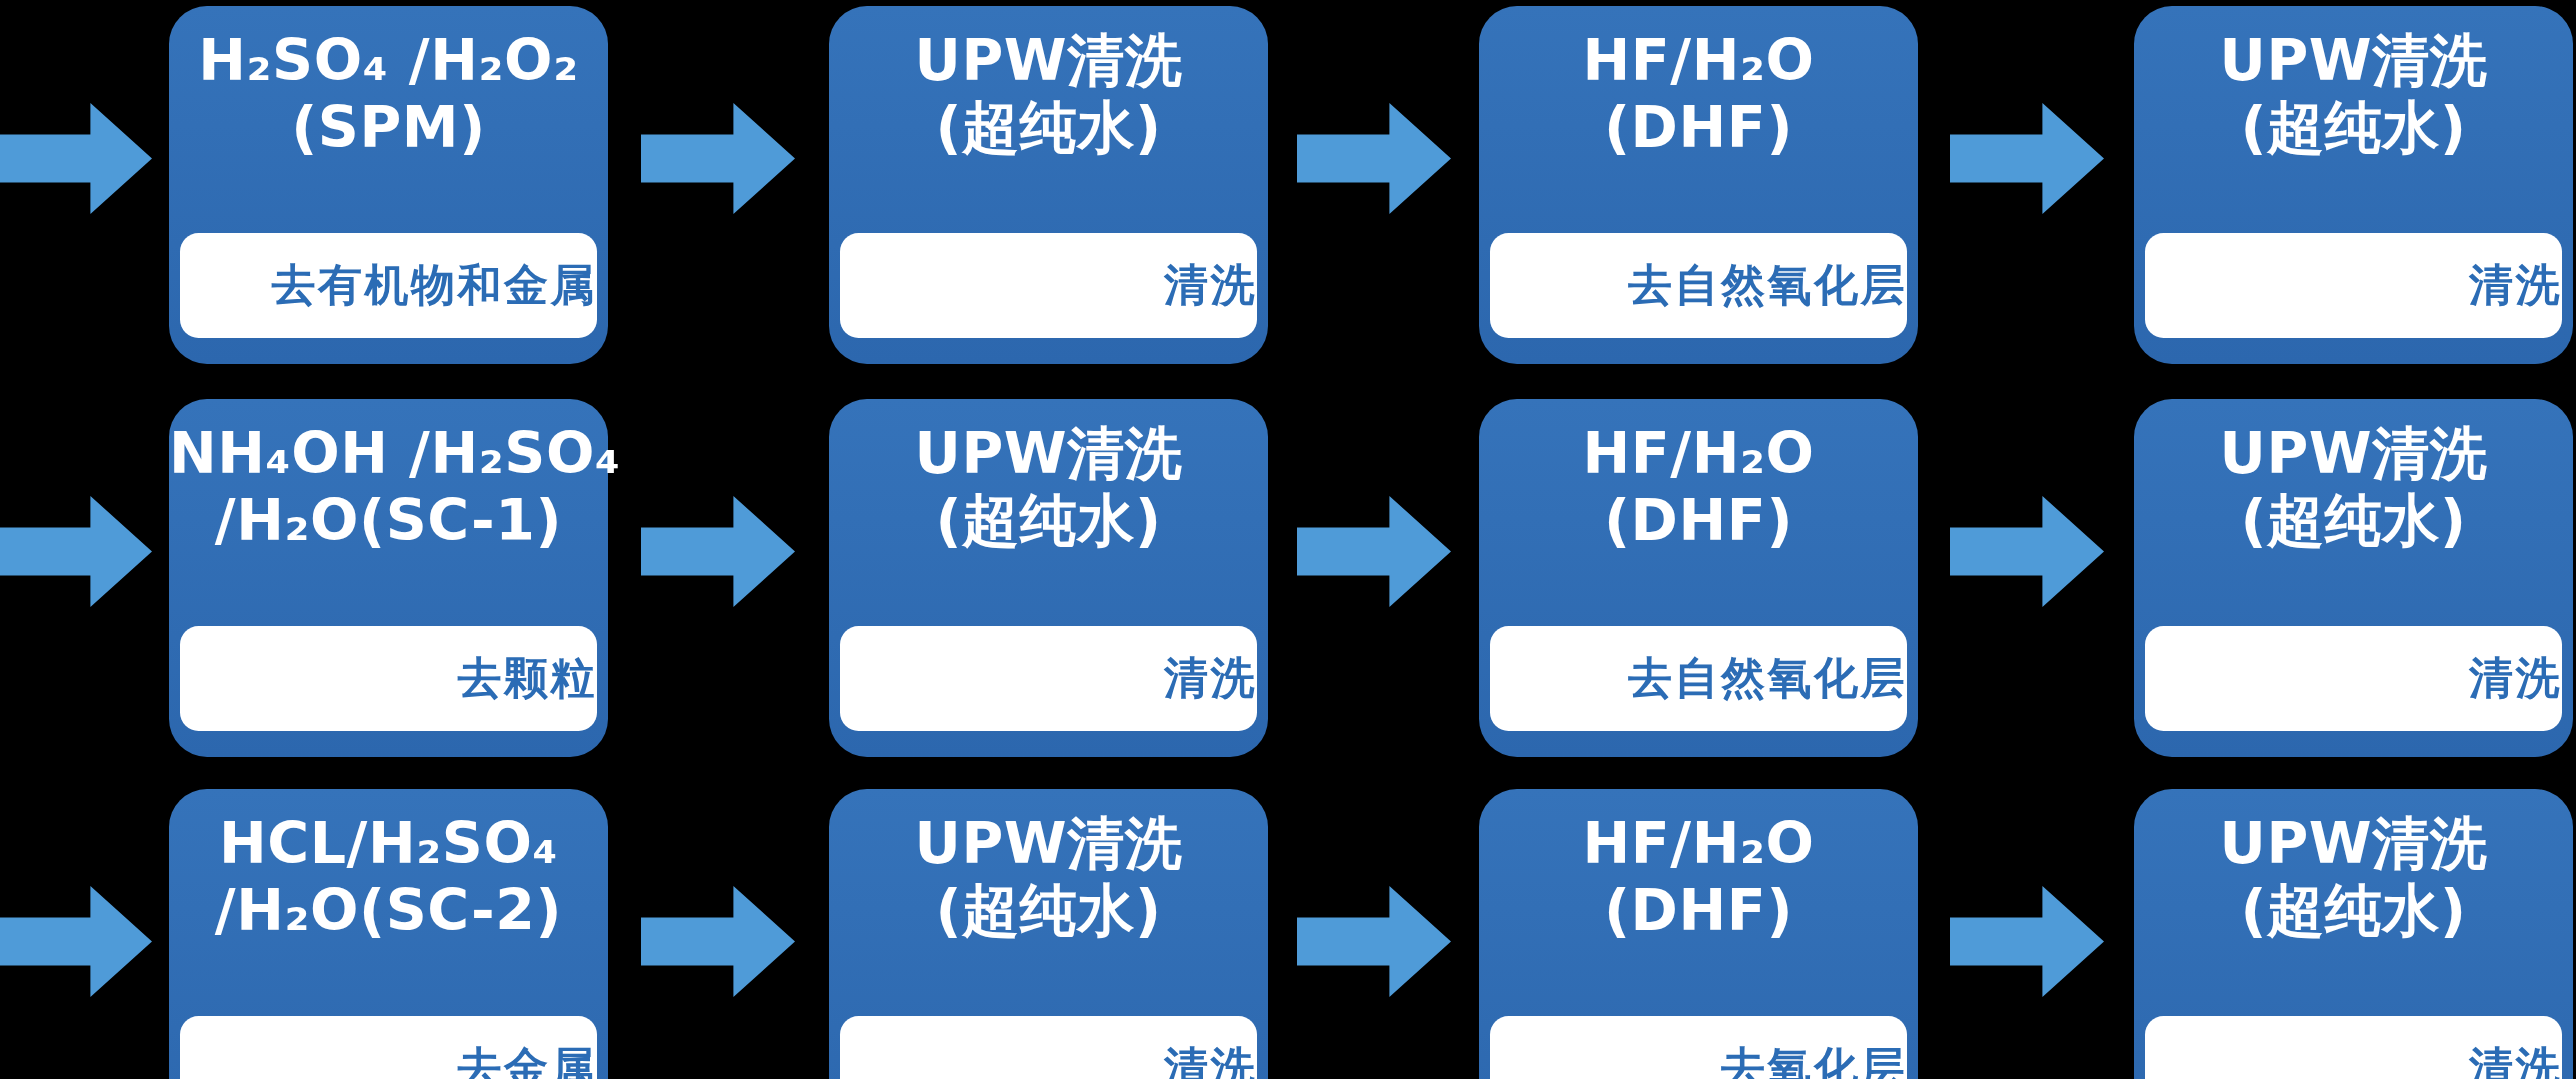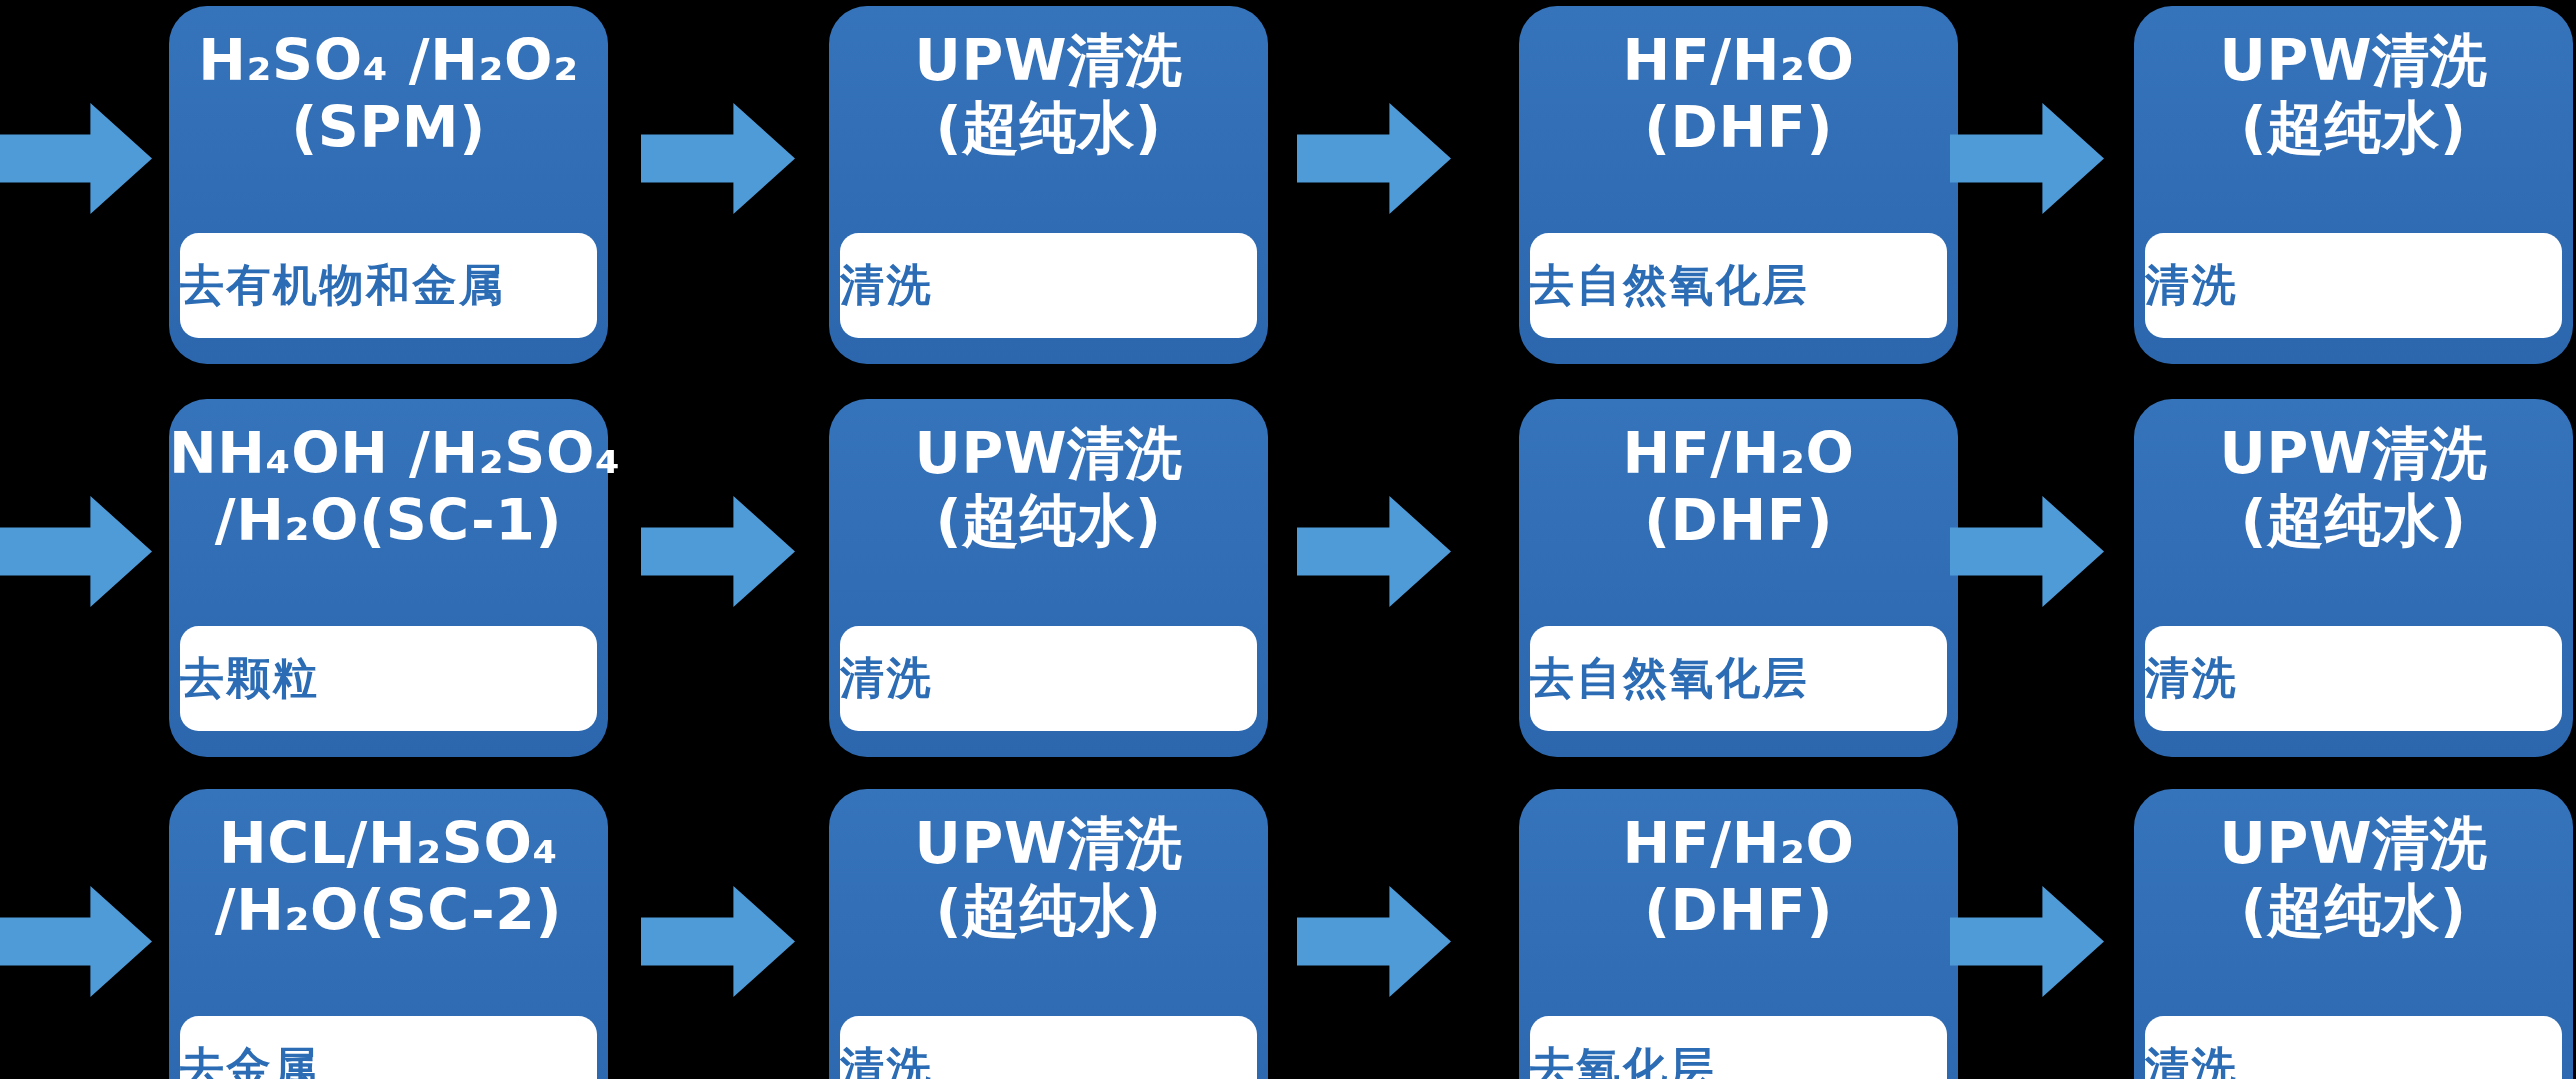--- a/index.html
+++ b/index.html
@@ -28,21 +28,21 @@
   .box {
     position: absolute;
     top: 0;
     width: 439px;
     height: 358px;
     border-radius: 38px;
     background: linear-gradient(180deg, var(--box_top, #3573ba), var(--box_bottom, #2c67ae));
   }
   .box.c0 { left: 169px; }
   .box.c1 { left: 829px; }
-  .box.c2 { left: 1479px; margin-left: 40px; }
+  .box.c2 { left: 1479px; }
   .box.c3 { left: 2134px; }
 
   .title {
     position: absolute;
     top: 21px;
     left: 0;
     right: 0;
     text-align: center;
     color: #ffffff;
     font-weight: bold;
@@ -54,21 +54,21 @@
   .panel {
     position: absolute;
     left: 11px;
     right: 11px;
     bottom: 26px;
     height: 105px;
     background: var(--panel, #ffffff);
     border-radius: 18.5px;
     display: flex;
     align-items: center;
-    justify-content: flex-start;
+    justify-content: flex-end;
   }
   .panel-label {
     color: var(--label, #2b6cb5);
     font-weight: bold;
     font-size: 44px;
     letter-spacing: 2.5px;
     white-space: nowrap;
   }
 
   .arrow {

